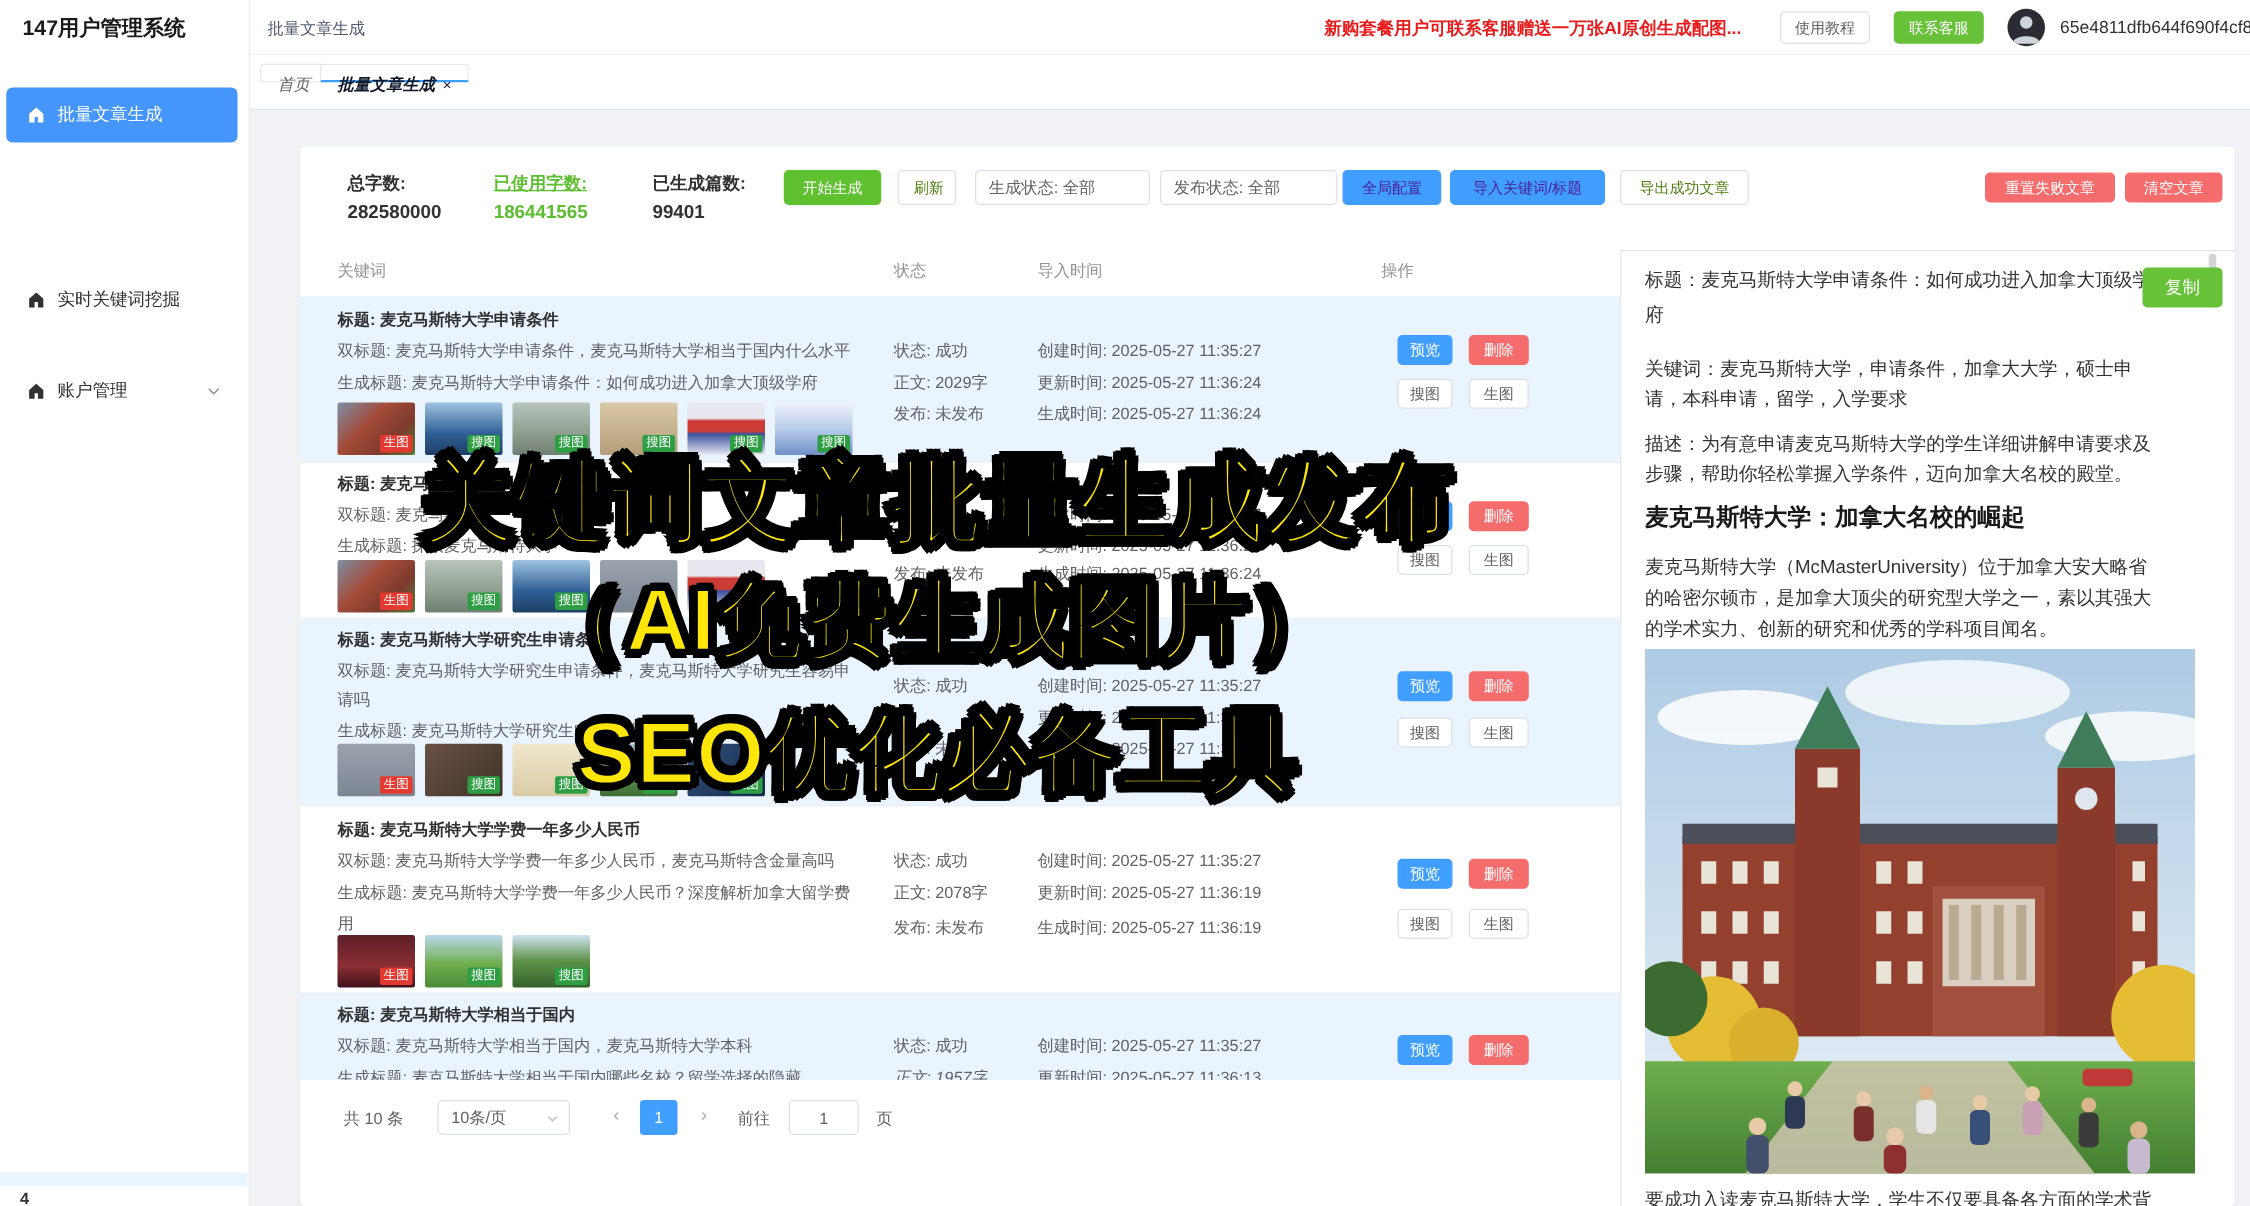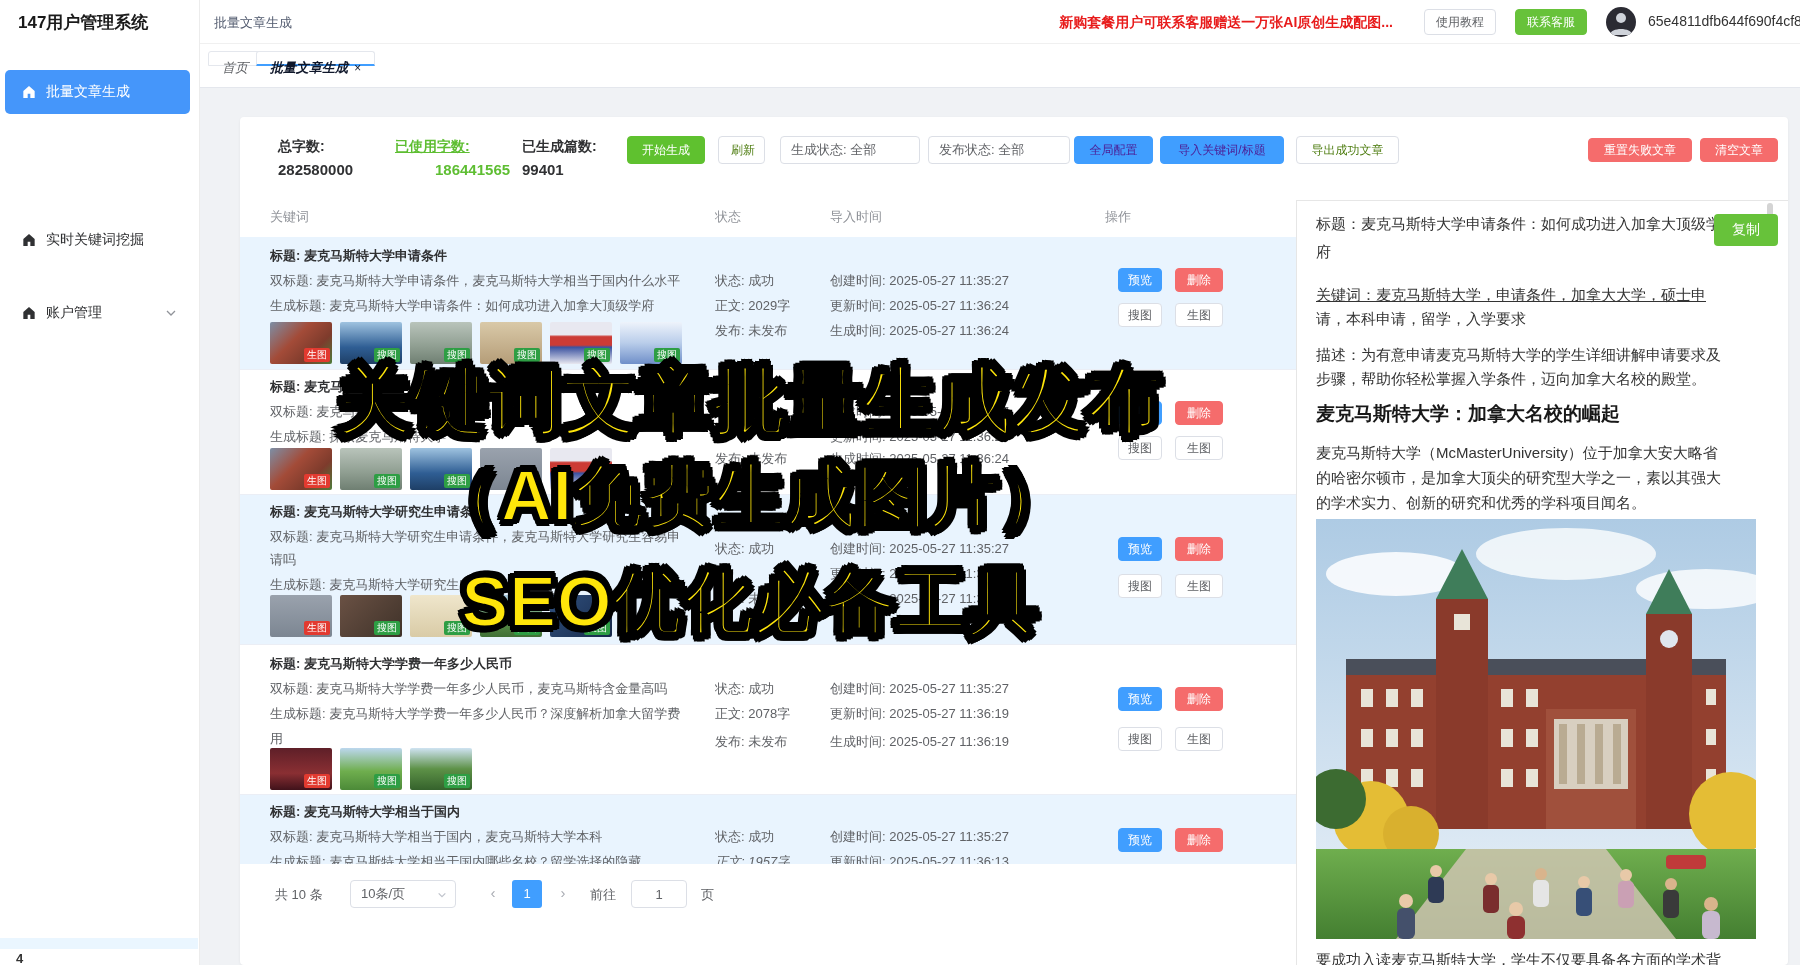--- a/index.html
+++ b/index.html
@@ -144,21 +144,21 @@
   <div class="abs tab active" style="left:56px;">
     <span>批量文章生成</span><span class="x">×</span>
   </div>
 </div>
 
 <div id="card" class="abs">
 
   <div class="abs stat-label" style="left:38px;top:21px;">总字数:</div>
   <div class="abs stat-value" style="left:38px;top:44px;">282580000</div>
   <div class="abs stat-label green-t" style="left:155px;top:21px;text-decoration:underline;">已使用字数:</div>
-  <div class="abs stat-value green-t" style="left:155px;top:44px;margin-left:40px;">186441565</div>
+  <div class="abs stat-value green-t" style="left:155px;top:44px;">186441565</div>
   <div class="abs stat-label" style="left:282px;top:21px;">已生成篇数:</div>
   <div class="abs stat-value" style="left:282px;top:44px;">99401</div>
 
   <div class="abs btn btn-green" style="left:387px;top:19px;width:78px;">开始生成</div>
   <div class="abs btn btn-plain" style="left:478px;top:19px;width:47px;">刷新</div>
   <div class="abs selbox" style="left:540px;top:19px;width:140px;">生成状态: 全部</div>
   <div class="abs selbox" style="left:688px;top:19px;width:142px;">发布状态: 全部</div>
   <div class="abs btn btn-blue" style="left:834px;top:19px;width:79px;">全局配置</div>
   <div class="abs btn btn-blue" style="left:920px;top:19px;width:124px;padding:0 6px;">导入关键词/标题</div>
   <div class="abs btn btn-plain" style="left:1056px;top:19px;width:103px;padding:0 8px;">导出成功文章</div>
@@ -328,21 +328,21 @@
   <div class="abs pg-arrow" style="left:309px;top:763px;">›</div>
   <div class="abs pg-txt" style="left:350px;top:769px;">前往</div>
   <input class="abs pg-box" style="left: 391px; top: 763px; width: 56px;" value="1">
   <div class="abs pg-txt" style="left:461px;top:769px;">页</div>
 
   <div id="panel" class="abs">
     <div class="abs copy-btn">复制</div>
     <div class="abs pscroll"></div>
     <div class="pv" style="top:14px;">标题：麦克马斯特大学申请条件：如何成功进入加拿大顶级学</div>
     <div class="pv" style="top:42px;">府</div>
-    <div class="pv" style="top:85px;text-decoration:underline;">关键词：麦克马斯特大学，申请条件，加拿大大学，硕士申</div>
+    <div class="pv" style="top:85px;">关键词：麦克马斯特大学，申请条件，加拿大大学，硕士申</div>
     <div class="pv" style="top:109px;">请，本科申请，留学，入学要求</div>
     <div class="pv" style="top:145px;">描述：为有意申请麦克马斯特大学的学生详细讲解申请要求及</div>
     <div class="pv" style="top:169px;">步骤，帮助你轻松掌握入学条件，迈向加拿大名校的殿堂。</div>
     <div class="pv pv-h2" style="top:200px;">麦克马斯特大学：加拿大名校的崛起</div>
     <div class="pv" style="top:243px;">麦克马斯特大学（McMasterUniversity）位于加拿大安大略省</div>
     <div class="pv" style="top:268px;">的哈密尔顿市，是加拿大顶尖的研究型大学之一，素以其强大</div>
     <div class="pv" style="top:293px;">的学术实力、创新的研究和优秀的学科项目闻名。</div>
 
     <div class="abs" style="left:19px;top:318px;width:440px;height:420px;overflow:hidden;">
       <svg width="440" height="420" viewBox="0 0 440 420">

